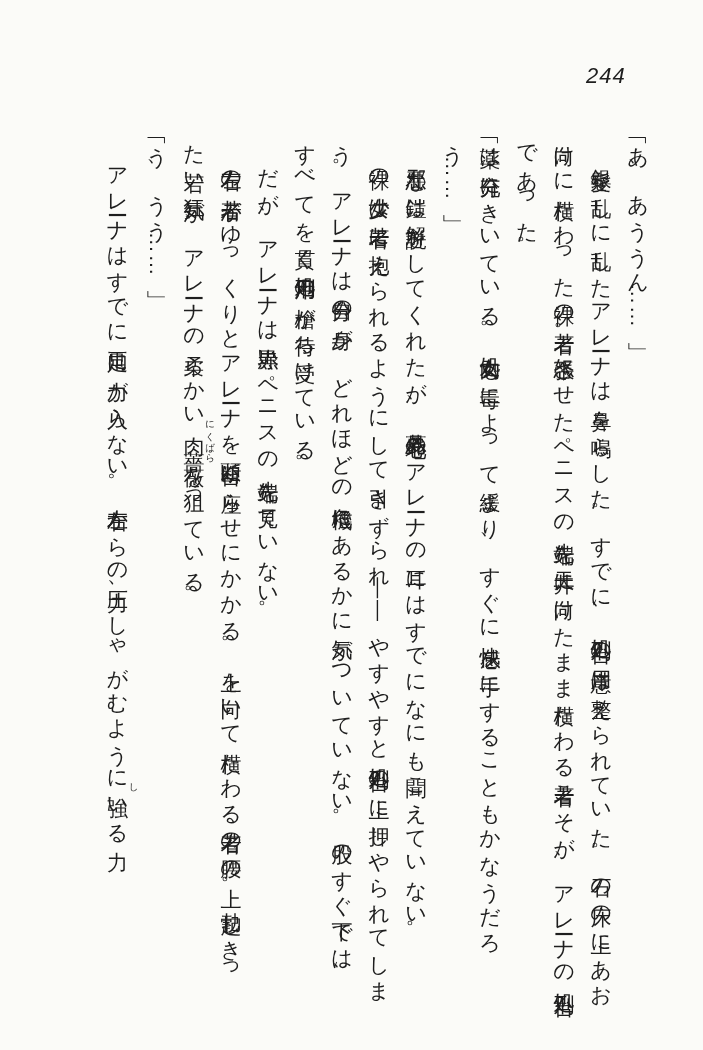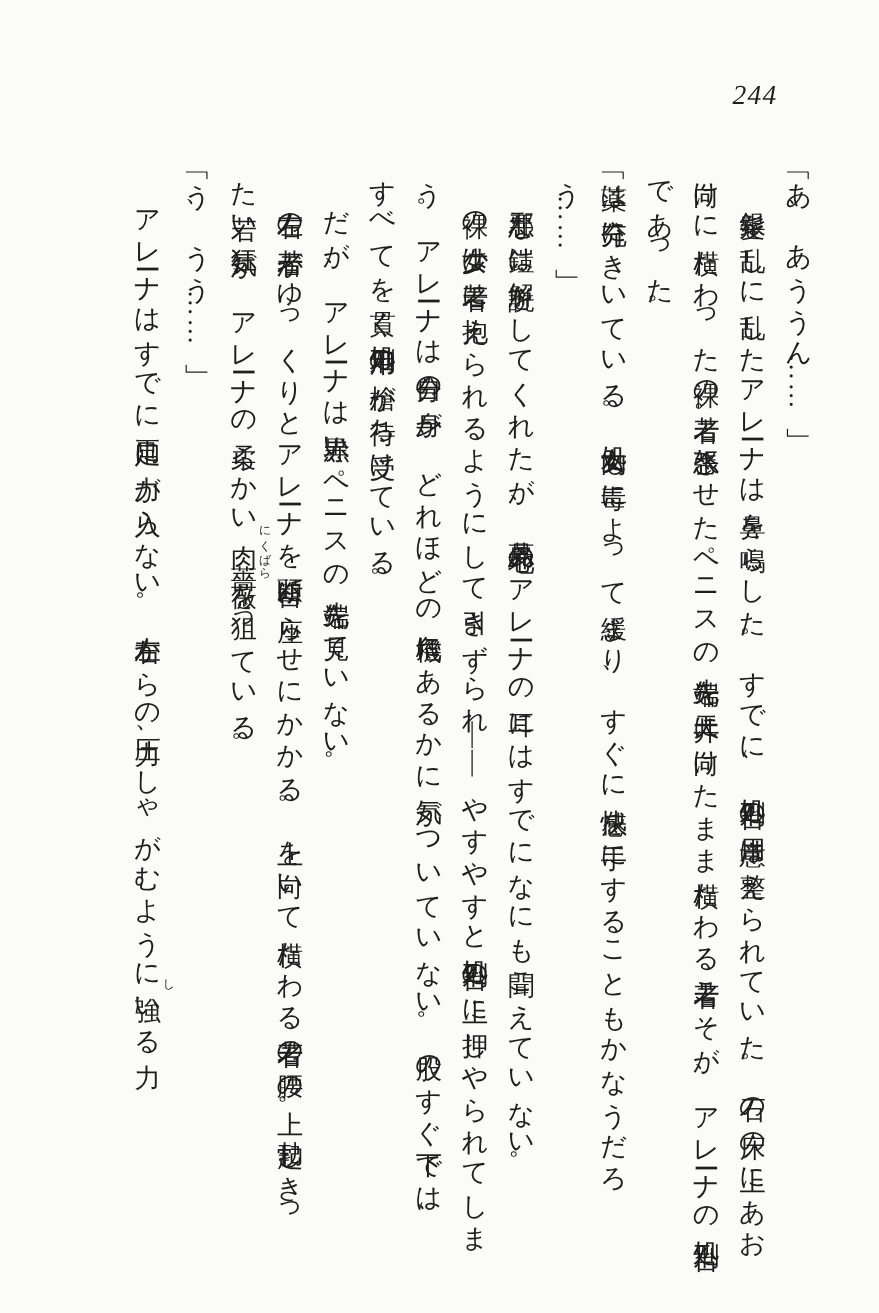--- a/index.html
+++ b/index.html
@@ -14,21 +14,21 @@
     width: 703px;
     height: 1050px;
     background: var(--paper);
     overflow: hidden;
   }
   .page {
     position: relative;
     width: 703px;
     height: 1050px;
     background: var(--paper);
-    font-family: Liberation Serif, serif;
+    font-family: Liberation Sans, sans-serif;
     color: var(--ink);
   }
   .pagenum {
     position: absolute;
     top: 63px;
     left: 586px;
     font-size: 22px;
     font-style: italic;
     letter-spacing: 1px;
     color: var(--ink);

